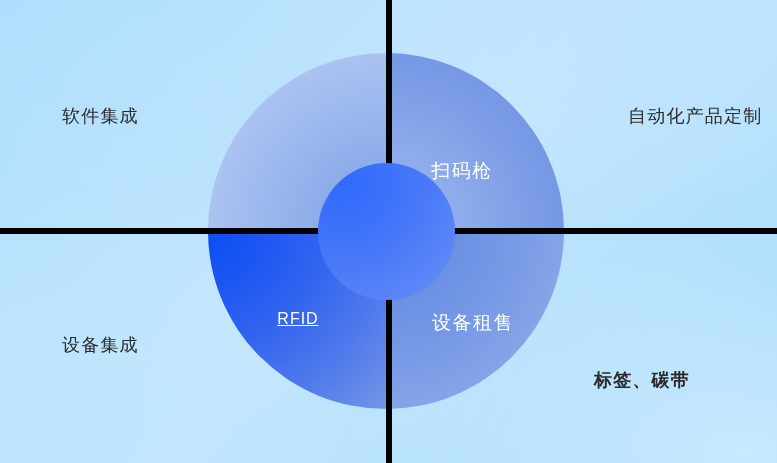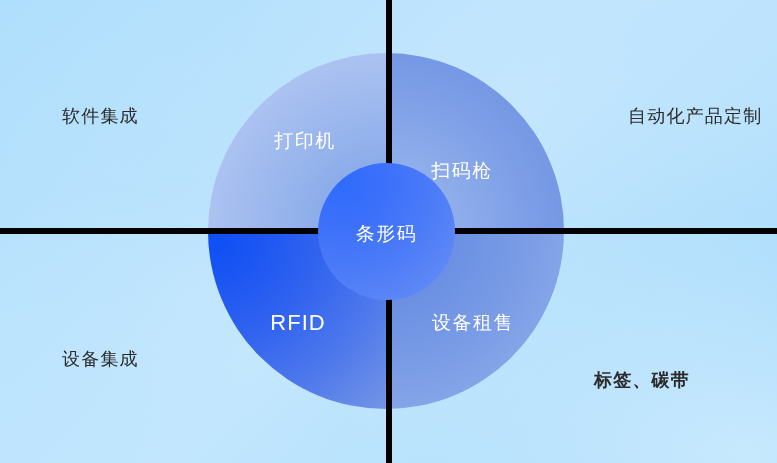--- a/index.html
+++ b/index.html
@@ -106,21 +106,21 @@
     color: #ffffff;
     font-size: 19px;
     letter-spacing: 1.5px;
     white-space: nowrap;
     text-align: center;
     font-weight: 400;
   }
   .lbl-printer   { left: 250px; top: 128px; width: 110px; }
   .lbl-scanner   { left: 412px; top: 128px; width: 100px; margin-top: 30px; }
   .lbl-rfid      { left: 248px; top: 310px; width: 100px;
-                   font-size: 22px; letter-spacing: 1px; }
+                   font-size: 16px; letter-spacing: 1px; text-decoration: underline; }
   .lbl-rental    { left: 418px; top: 310px; width: 110px; text-align: center; }
 
   .hub-label {
     position: absolute;
     left: 318px;
     top: 221px;
     width: 137px;
     text-align: center;
     color: #ffffff;
     font-size: 19px;
@@ -130,21 +130,21 @@
 
   .corner-label {
     position: absolute;
     color: #2b2b2b;
     font-size: 18px;
     letter-spacing: 1.2px;
     white-space: nowrap;
   }
   .cl-software  { left: 62px;  top: 104px; }
   .cl-autoprod  { left: 628px; top: 104px; }
-  .cl-device    { left: 62px;  top: 347px; }
+  .cl-device    { left: 62px;  top: 333px; }
   .cl-labels    { left: 594px; top: 368px; font-weight: bold; }
 </style>
 </head>
 <body>
 
 <div id="stage">
 
   <div class="bg-base"></div>
   <div class="bg-tint-tr"></div>
   <div class="bg-tint-bl"></div>
@@ -154,23 +154,21 @@
     <div class="quad quad-tl"></div>
     <div class="quad quad-tr"></div>
     <div class="quad quad-bl"></div>
     <div class="quad quad-br"></div>
   </div>
 
   <div class="cross-v"></div>
   <div class="cross-h"></div>
 
   <div class="hub"></div>
-  <div class="hub-label">条形码</div>
 
-  <div class="wheel-label lbl-printer">打印机</div>
   <div class="wheel-label lbl-scanner">扫码枪</div>
   <div class="wheel-label lbl-rfid">RFID</div>
   <div class="wheel-label lbl-rental">设备租售</div>
 
   <div class="corner-label cl-software">软件集成</div>
   <div class="corner-label cl-autoprod">自动化产品定制</div>
   <div class="corner-label cl-device">设备集成</div>
   <div class="corner-label cl-labels">标签、碳带</div>
 
 </div>

